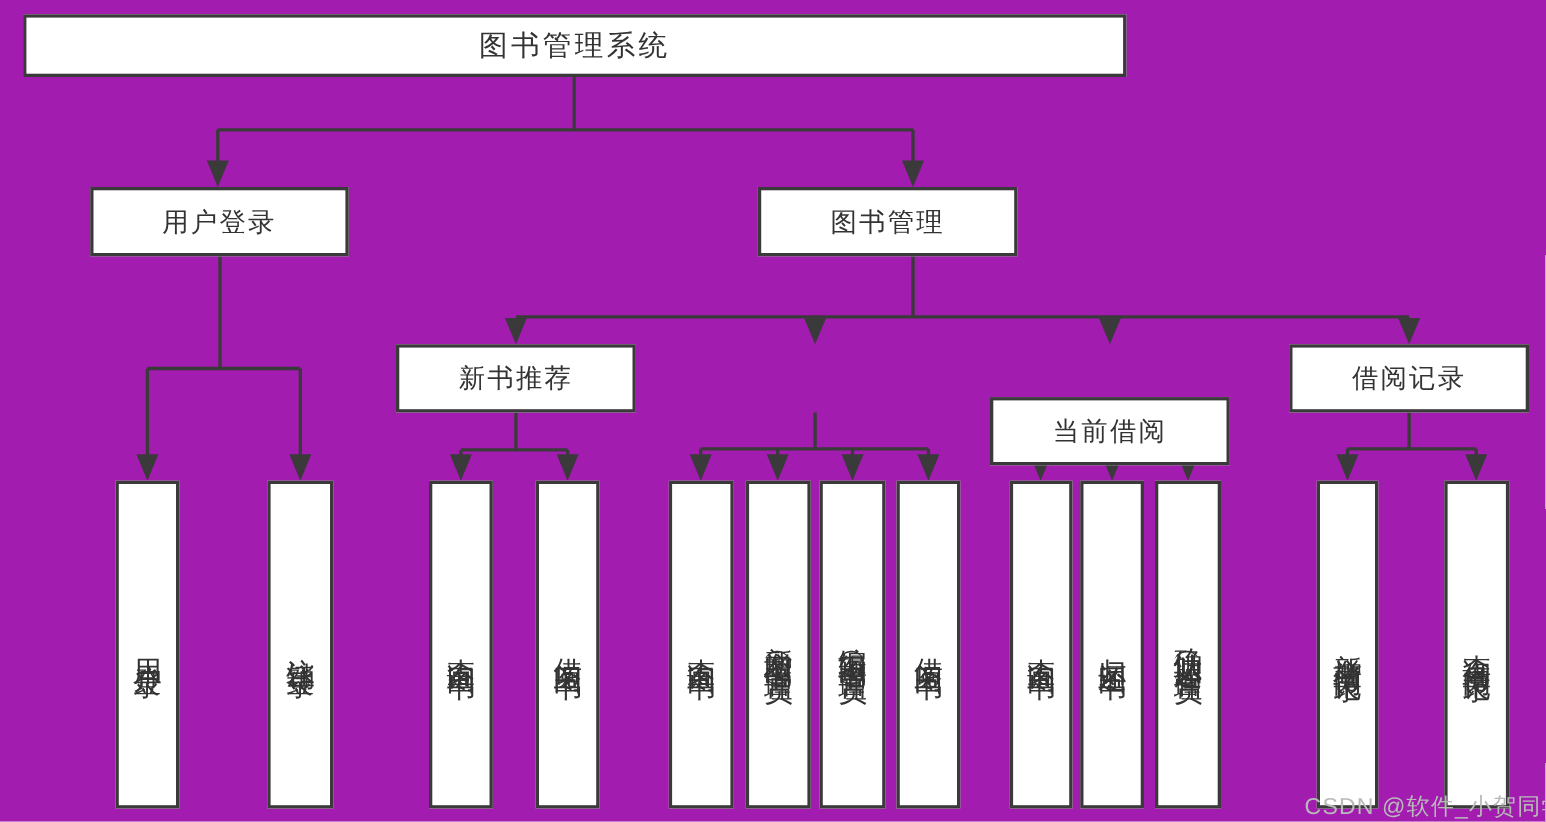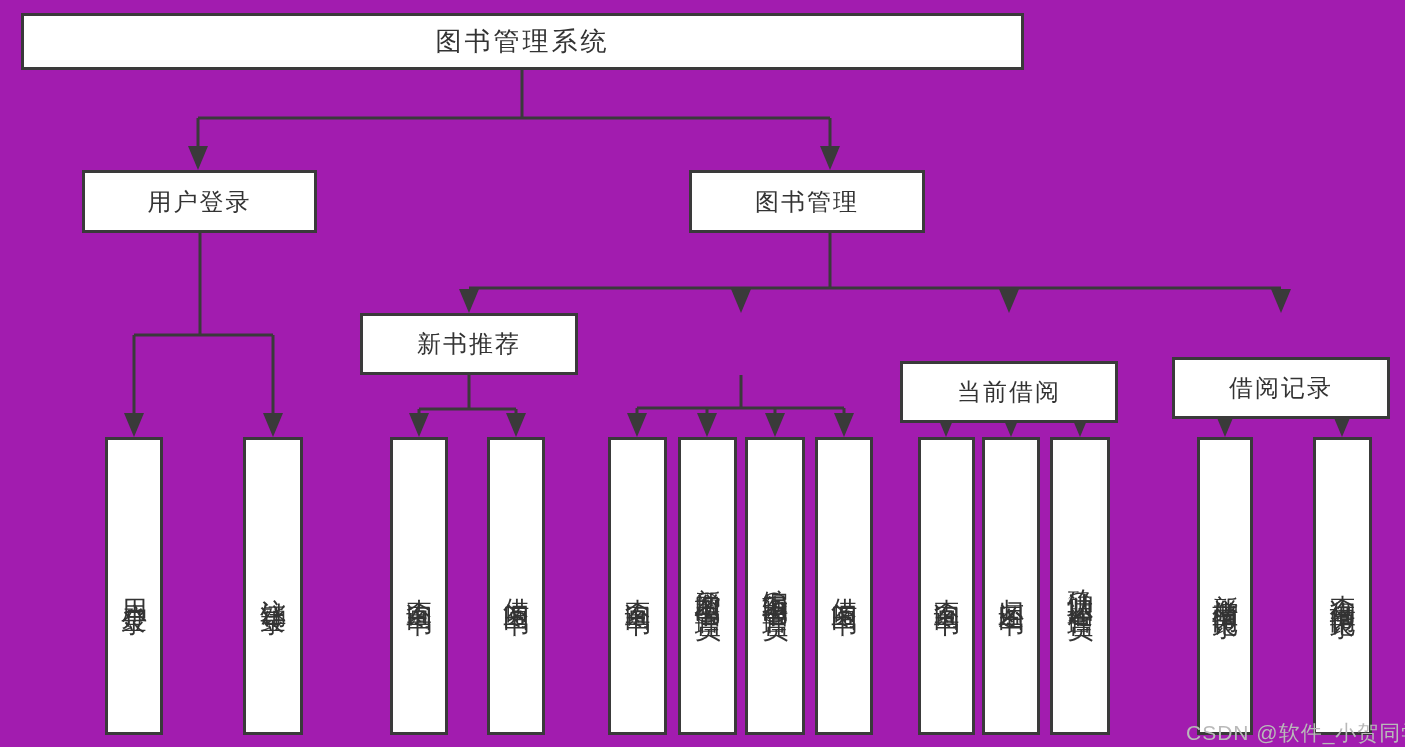--- a/index.html
+++ b/index.html
@@ -105,21 +105,21 @@
   <div class="node h-node" style="left:689px; top:170px; width:236px; height:63px;">
     <span>图书管理</span>
   </div>
 
   <div class="node h-node" style="left:360px; top:313px; width:218px; height:62px;">
     <span>新书推荐</span>
   </div>
   <div class="node h-node" style="left:900px; top:313px; width:218px; height:62px;margin-top:48px;">
     <span>当前借阅</span>
   </div>
-  <div class="node h-node" style="left:1172px; top:313px; width:218px; height:62px;margin-top:44px;">
+  <div class="node h-node" style="left:1172px; top:313px; width:218px; height:62px;">
     <span>借阅记录</span>
   </div>
 
   <div class="node v-node" style="left:105px; top:437px; width:58px; height:298px;">
     <span class="vtext">用户登录</span>
   </div>
   <div class="node v-node" style="left:243px; top:437px; width:60px; height:298px;">
     <span class="vtext">注销登录</span>
   </div>
 

